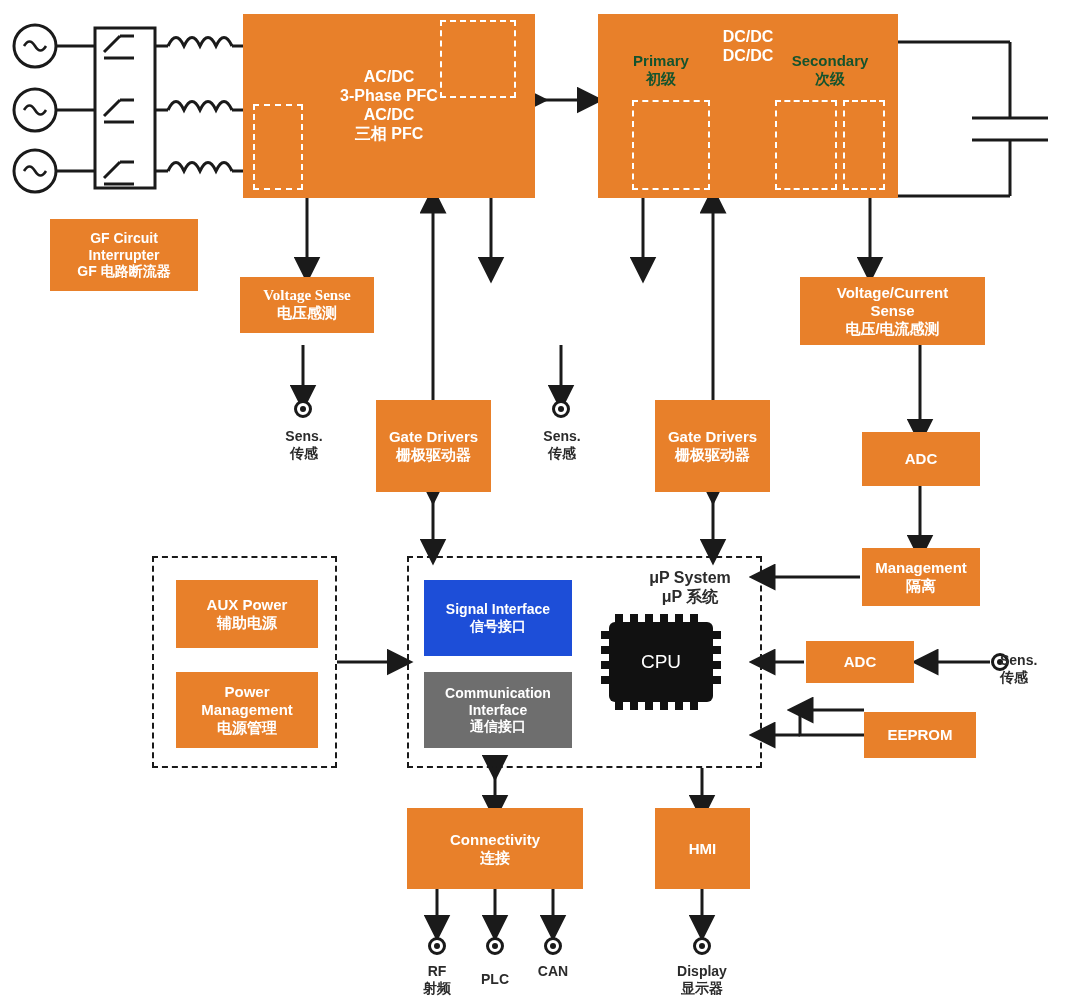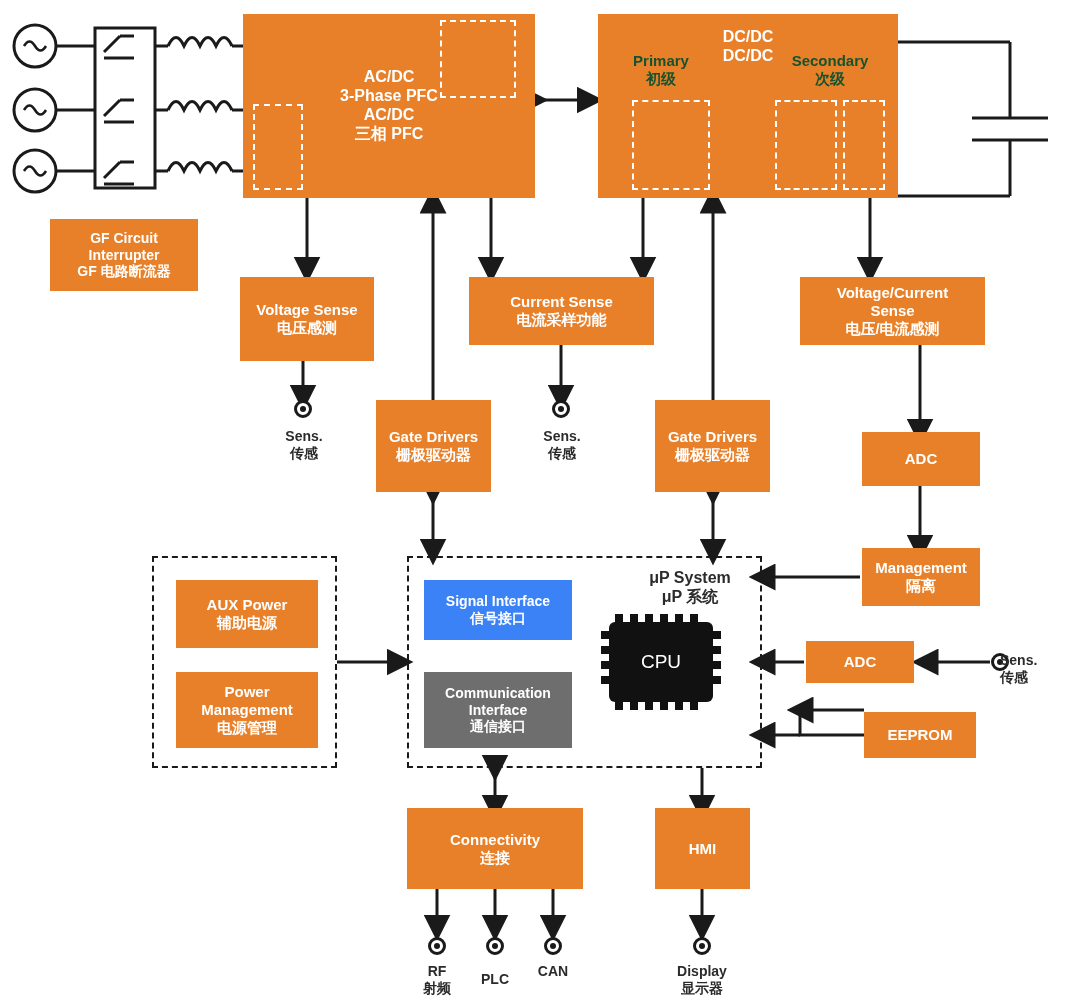--- a/index.html
+++ b/index.html
@@ -210,29 +210,25 @@
   <div class="dash-w" style="left:632px;top:100px;width:78px;height:90px;"></div>
   <div class="dash-w" style="left:775px;top:100px;width:62px;height:90px;"></div>
   <div class="dash-w" style="left:843px;top:100px;width:42px;height:90px;"></div>
 
   <div class="blk" style="left:50px;top:219px;width:148px;height:72px;font-size:14px;">
     <div>GF Circuit</div>
     <div>Interrupter</div>
     <div>GF 电路断流器</div>
   </div>
 
-  <div class="blk" style="left:240px;top:277px;width:134px;height:84px;font-size:15px;">
+  <div class="blk" style="left:240px;top:277px;width:134px;height:56px;font-size:15px;font-family:Liberation Serif, serif;">
     <div>Voltage Sense</div>
     <div>电压感测</div>
   </div>
 
-  <div class="blk" style="left:469px;top:277px;width:185px;height:68px;font-size:15px;">
-    <div>Current Sense</div>
-    <div>电流采样功能</div>
-  </div>
 
   <div class="blk" style="left:800px;top:277px;width:185px;height:68px;font-size:15px;">
     <div>Voltage/Current</div>
     <div>Sense</div>
     <div>电压/电流感测</div>
   </div>
 
   <div class="blk" style="left:376px;top:400px;width:115px;height:92px;font-size:15px;">
     <div>Gate Drivers</div>
     <div>栅极驱动器</div>
@@ -270,21 +266,21 @@
     <div>AUX Power</div>
     <div>辅助电源</div>
   </div>
 
   <div class="dash" style="left:407px;top:556px;width:355px;height:212px;"></div>
   <div class="lbl" style="left:600px;top:568px;width:180px;font-size:16px;color:#2b2b2b;">
     <div>μP System</div>
     <div>μP 系统</div>
   </div>
 
-  <div class="blk" style="left:424px;top:580px;width:148px;height:60px;font-size:14px;background:#3b82f6;">
+  <div class="blk" style="left:424px;top:580px;width:148px;height:76px;font-size:14px;background:#1d4ed8;">
     <div>Signal Interface</div>
     <div>信号接口</div>
   </div>
   <div class="blk" style="left:424px;top:672px;width:148px;height:76px;font-size:14px;background:#6E6E6E;">
     <div>Communication</div>
     <div>Interface</div>
     <div>通信接口</div>
   </div>
 
   <div style="position:absolute;left:609px;top:622px;width:104px;height:80px;background:#111;border-radius:6px;

